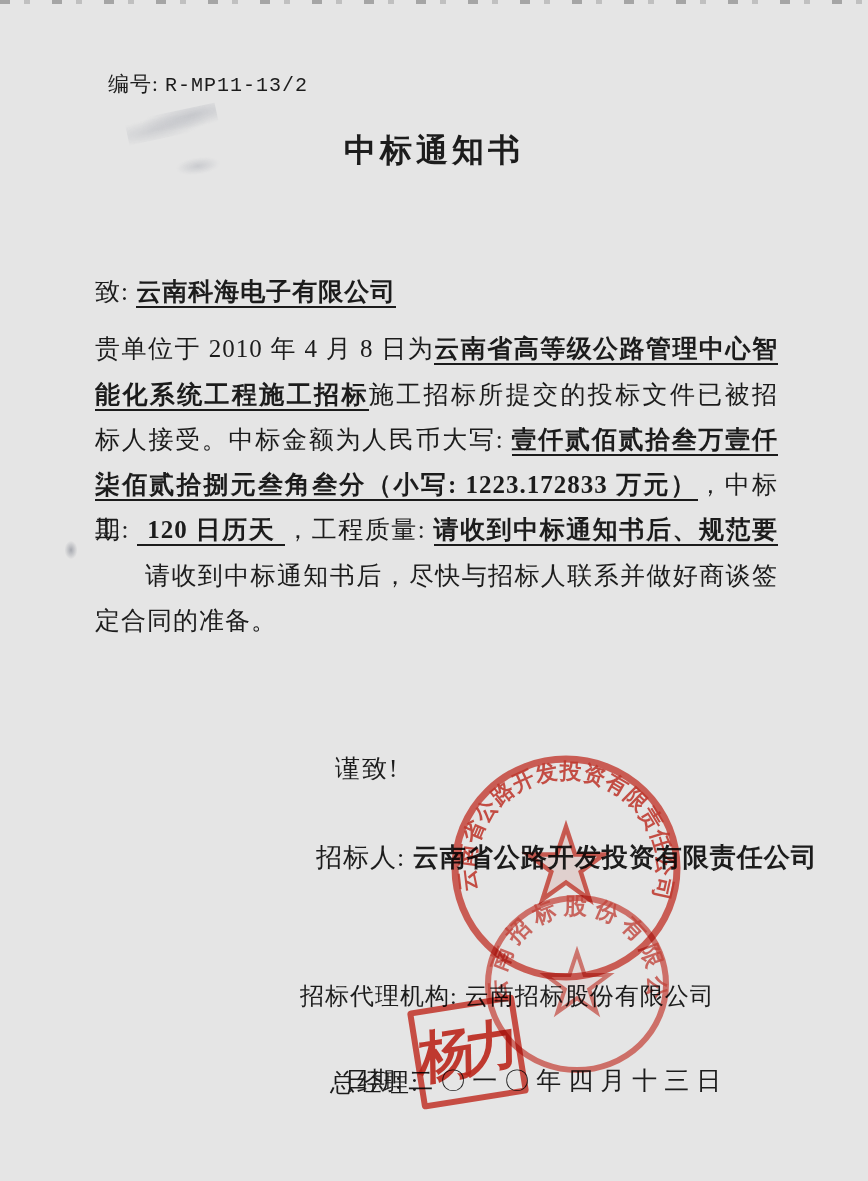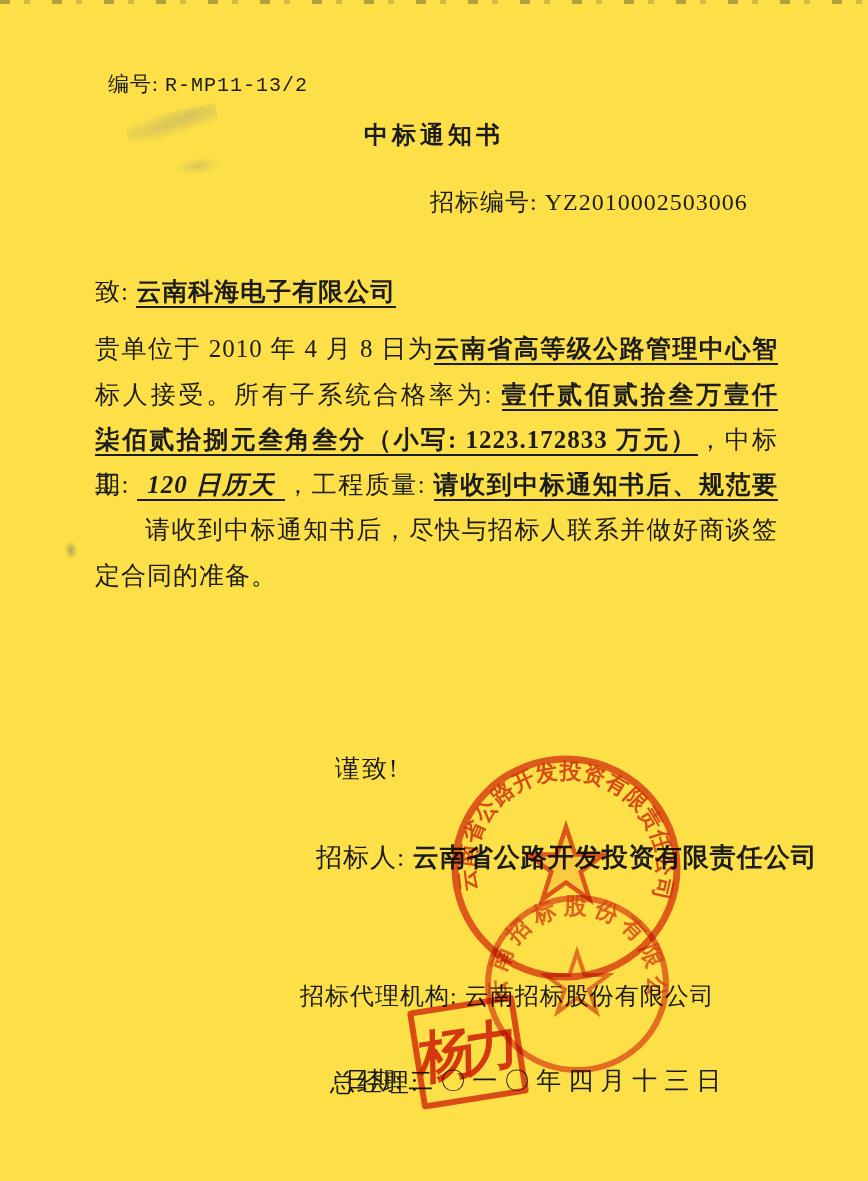--- a/index.html
+++ b/index.html
@@ -1,43 +1,43 @@
 <!DOCTYPE html>
 <html><head>
 <meta charset="utf-8">
 <style>
   html,body{margin:0;padding:0;}
   .page{
     position:relative;
     width:868px;height:1181px;
-    background:#fde047;
+    background:#e5e5e5;
     overflow:hidden;
     font-family:"Liberation Serif","DejaVu Serif",serif;
     color:#1c1c1c;
   }
   .scan-edge{
     position:absolute;top:0;left:0;width:100%;height:4px;
     background:repeating-linear-gradient(90deg,rgba(35,35,35,.6) 0 10px,rgba(35,35,35,0) 10px 24px,rgba(35,35,35,.35) 24px 30px,rgba(35,35,35,0) 30px 52px);
     opacity:.55;
   }
   .abs{position:absolute;}
   .ref{left:108px;top:70px;font-size:21px;letter-spacing:1px;}
   .ref .code{font-family:"Liberation Mono","DejaVu Sans Mono",monospace;font-size:20px;letter-spacing:1px;}
-  .title{left:0;top:119px;width:868px;text-align:center;font-size:24px;font-weight:700;letter-spacing:4px;}
+  .title{left:0;top:129px;width:868px;text-align:center;font-size:32px;font-weight:700;letter-spacing:4px;}
   .tender-line{left:430px;top:186px;font-size:24px;letter-spacing:1px;}
   .body{left:95px;top:269px;width:683px;font-size:25px;letter-spacing:1px;}
   .bl{height:45.3px;line-height:45.3px;white-space:pre-wrap;}
   .bl span{white-space:pre-wrap;}
   .j{text-align:justify;text-align-last:justify;}
   .ind{text-indent:50px;}
   .mt10{margin-top:12px;}
   .mt6{margin-top:5px;}
   .u{border-bottom:2px solid #1c1c1c;padding-bottom:1px;}
   .b{font-weight:700;}
-  .pad{padding-left:10px;padding-right:10px;font-style:italic;}
+  .pad{padding-left:10px;padding-right:10px;}
   .salute{left:335px;top:752px;font-size:25px;letter-spacing:2px;}
   .sig-tenderer{left:287px;top:840px;font-size:26px;letter-spacing:1px;margin-left:29px;}
   .sig-agency{left:300px;top:980px;font-size:24px;letter-spacing:1px;}
   .sig-gm{left:330px;top:1022px;font-size:25px;letter-spacing:2px;margin-top:44px;}
   .sig-date{left:345px;top:1064px;font-size:25px;}
   .sig-date .dval{letter-spacing:7px;}
   .seal{position:absolute;mix-blend-mode:multiply;opacity:.92;}
   .stamp{
     position:absolute;left:414px;top:1002px;width:96px;height:88px;
     border:6px solid rgba(213,48,35,.82);border-radius:4px;
@@ -69,26 +69,26 @@
 
   <div class="scan-edge"></div>
   <div class="smudge sm1"></div>
   <div class="smudge sm2"></div>
   <div class="smudge sm3"></div>
 
   <div class="abs ref"><span>编号: </span><span class="code">R-MP11-13/2</span></div>
 
   <div class="abs title">中标通知书</div>
 
-  <div class="abs tender-line"><span>招标编号: </span><span>YZ2010002503006</span></div>
 
   <div class="abs body">
     <div class="bl"><span>致: </span><span class="u b">云南科海电子有限公司</span></div>
     <div class="bl j mt10"><span>贵单位于 2010 年 4 月 8 日为</span><span class="u b">云南省高等级公路管理中心智</span></div>
-    <div class="bl j"><span>标人接受。所有子系统合格率为: </span><span class="u b">壹仟贰佰贰拾叁万壹仟</span></div>
+    <div class="bl j"><span class="u b">能化系统工程施工招标</span><span>施工招标所提交的投标文件已被招</span></div>
+    <div class="bl j"><span>标人接受。中标金额为人民币大写: </span><span class="u b">壹仟贰佰贰拾叁万壹仟</span></div>
     <div class="bl j"><span class="u b">柒佰贰拾捌元叁角叁分（小写: 1223.172833 万元）</span><span>，中标工</span></div>
     <div class="bl j"><span>期: </span><span class="u b pad">120 日历天</span><span>，工程质量: </span><span class="u b">请收到中标通知书后、规范要</span></div>
     <div class="bl j ind"><span>请收到中标通知书后，尽快与招标人联系并做好商谈签</span></div>
     <div class="bl"><span>定合同的准备。</span></div>
   </div>
 
   <div class="abs salute">谨致!</div>
 
   <div class="abs sig-tenderer"><span>招标人: </span><span class="b">云南省公路开发投资有限责任公司</span></div>
 

